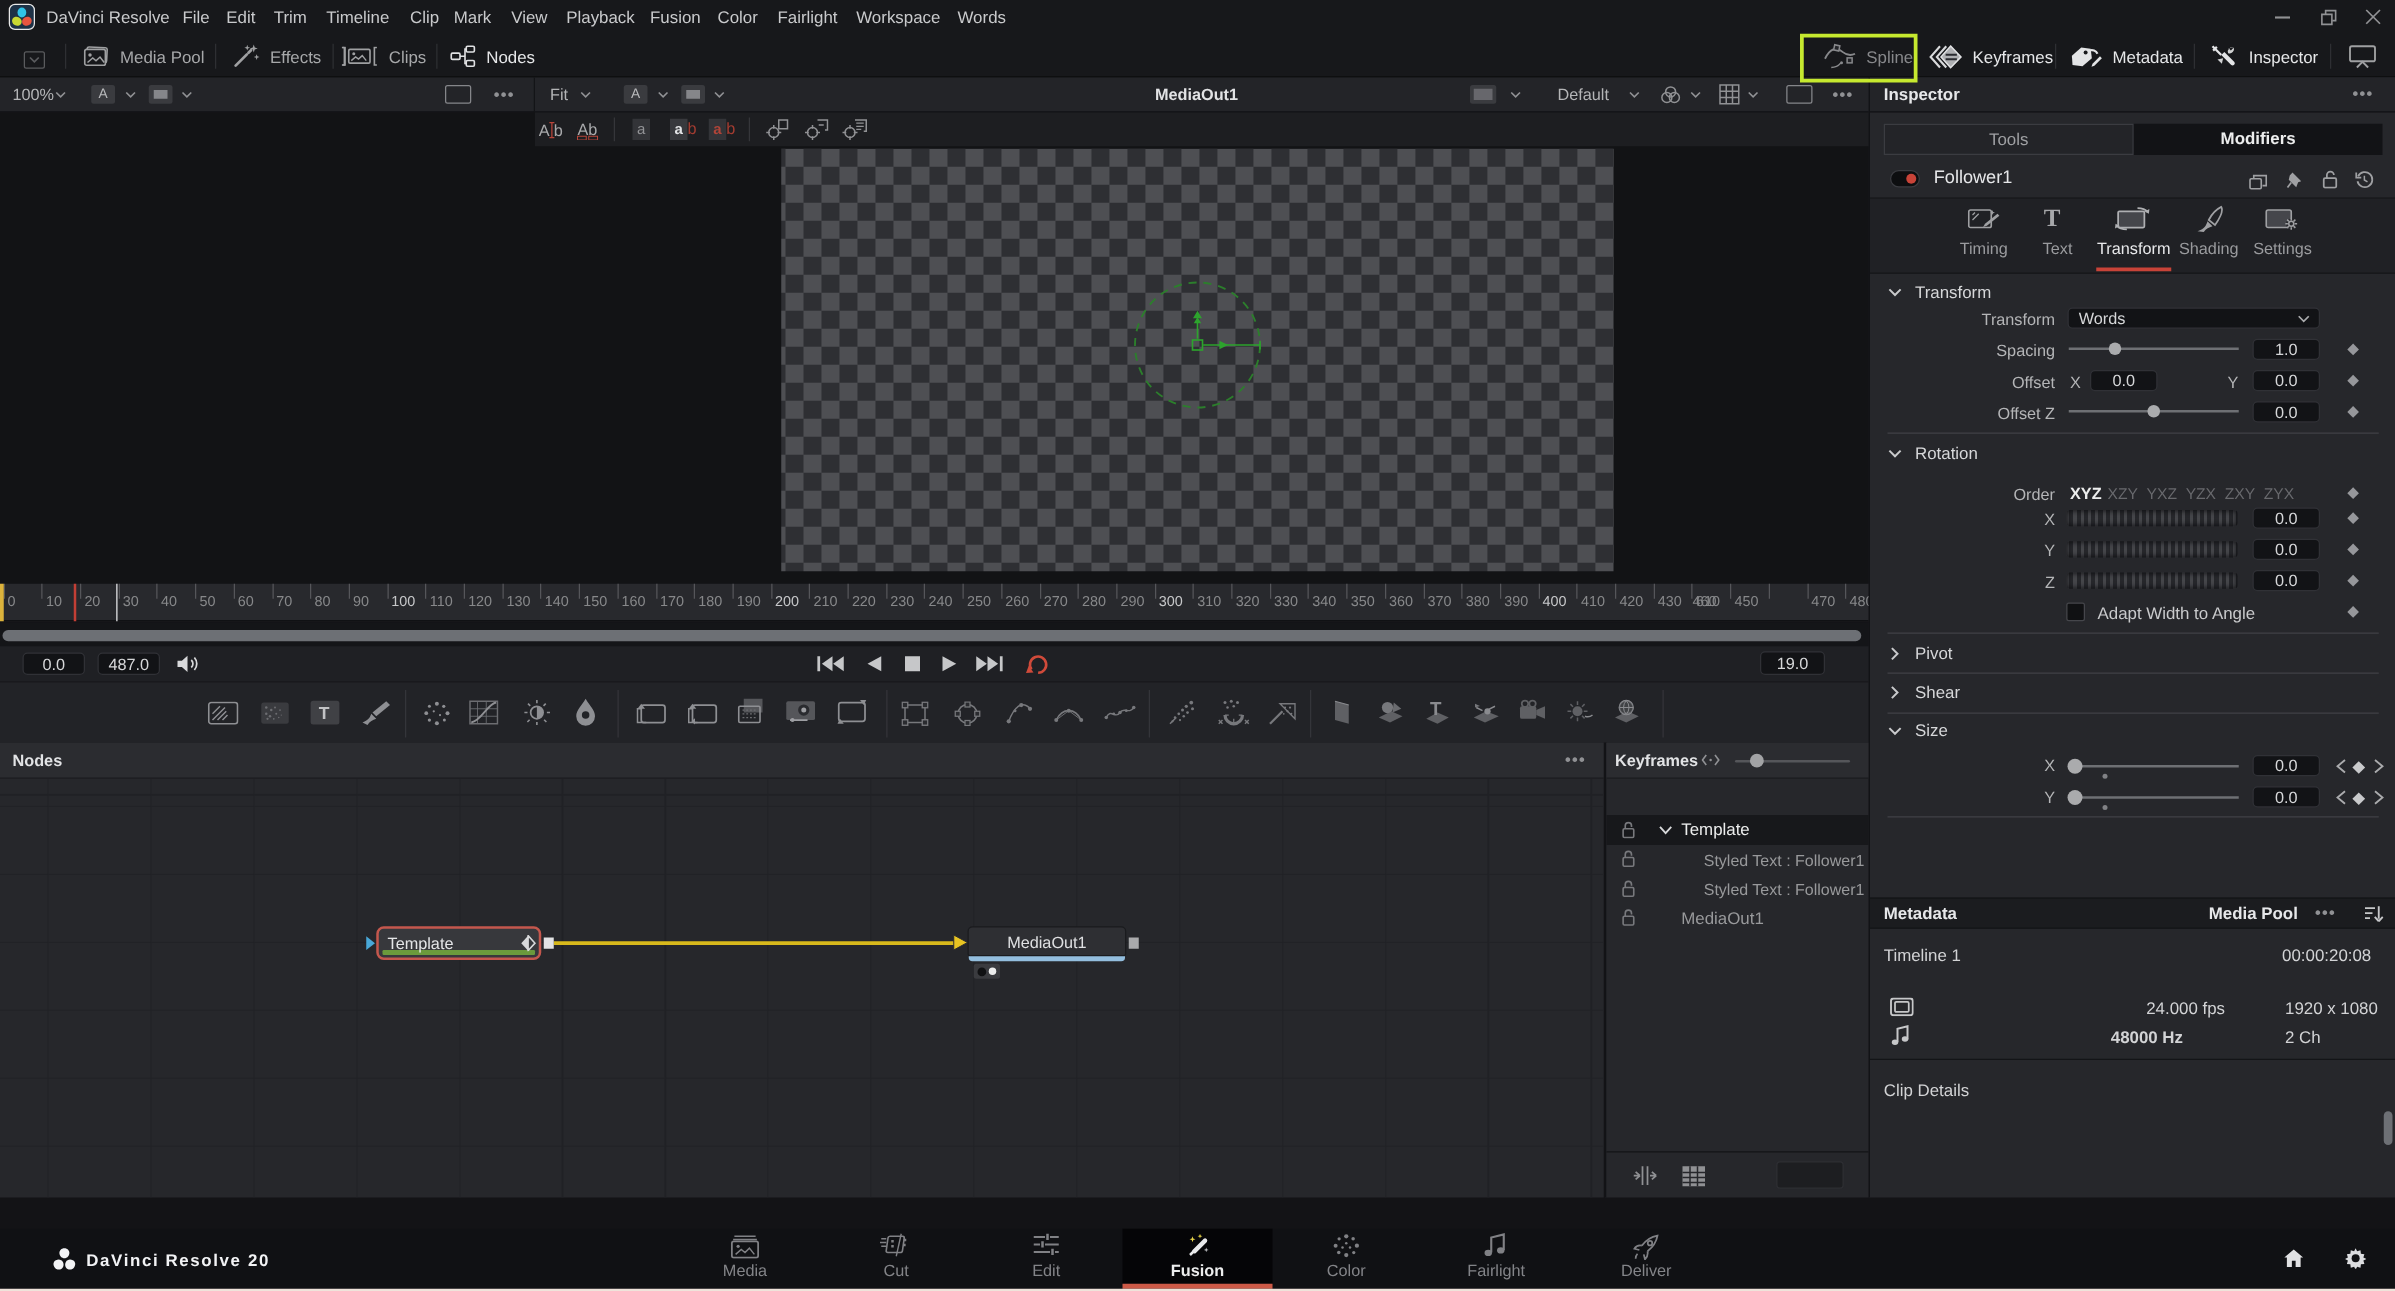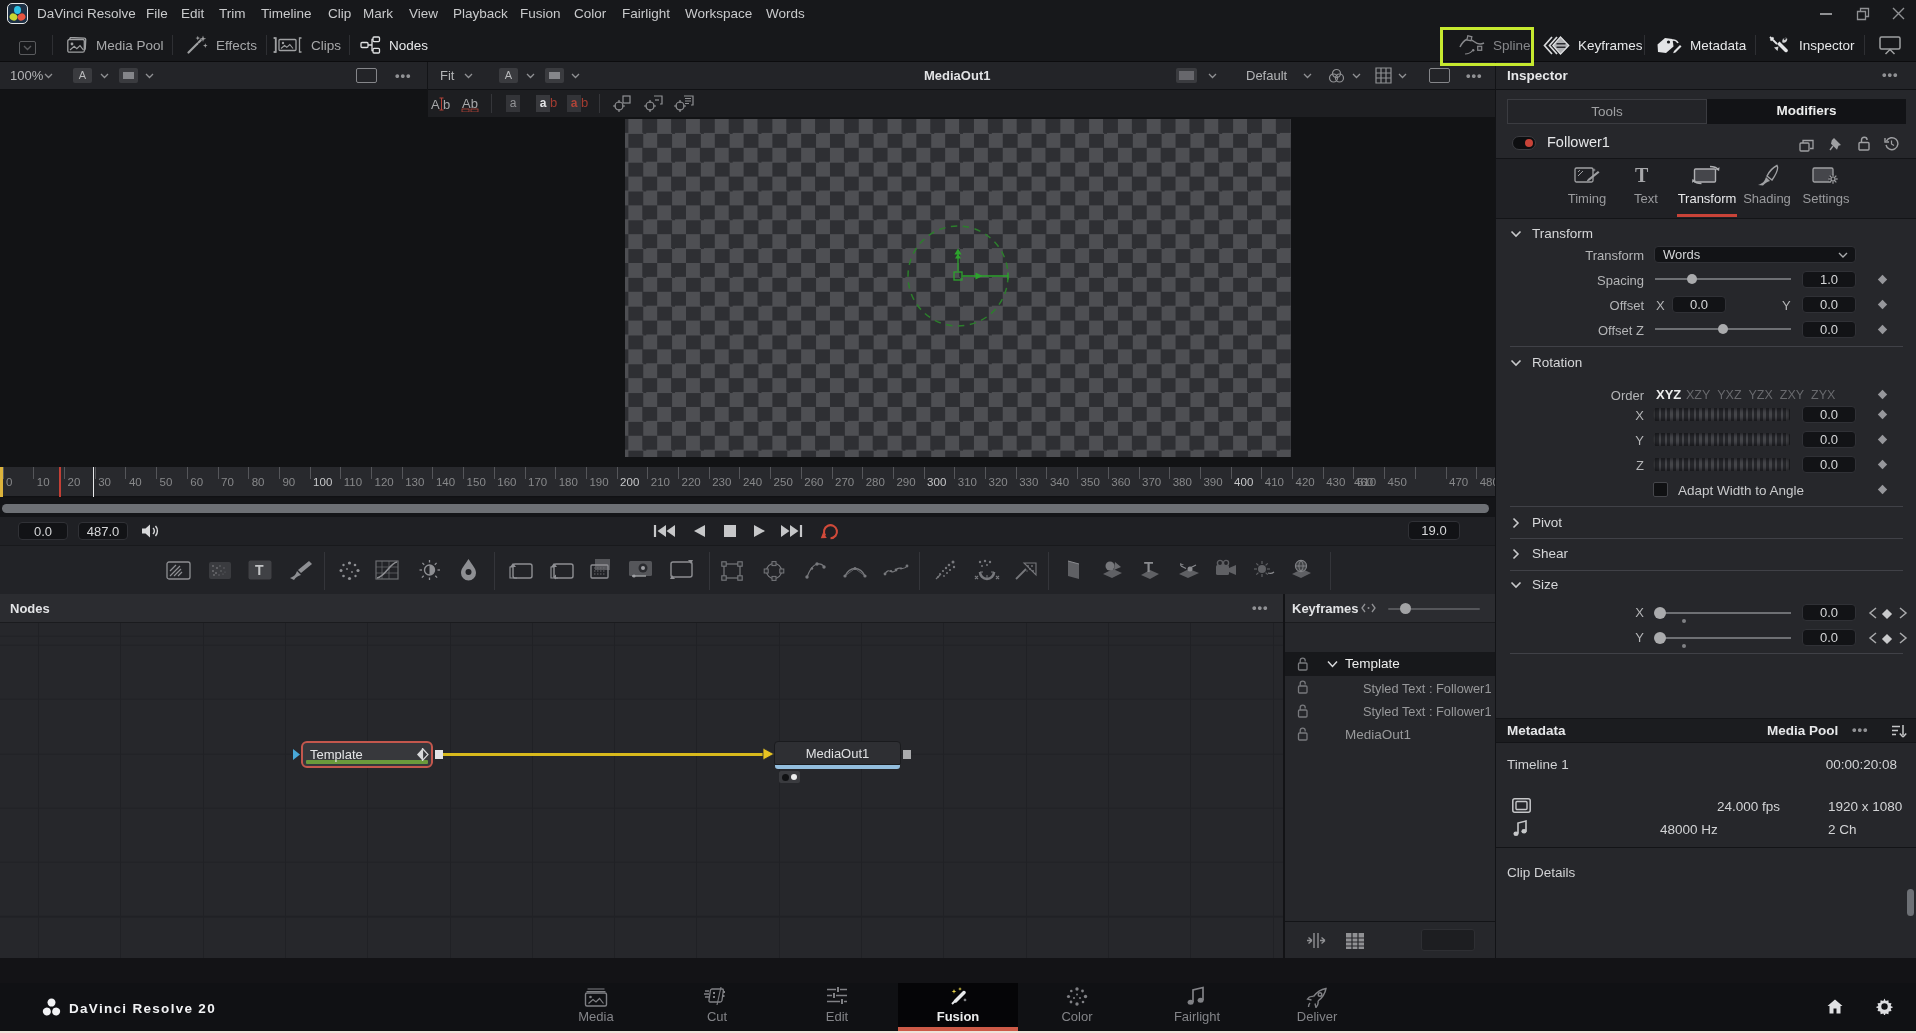--- a/index.html
+++ b/index.html
@@ -951,21 +951,21 @@
         <rect x="0.8" y="0.8" width="17.4" height="13.4" rx="2" fill="none" stroke="#c6c7c9" stroke-width="1.5"></rect>
         <rect x="4" y="3.5" width="11" height="8" rx="1" fill="none" stroke="#c6c7c9" stroke-width="1.4"></rect>
       </svg>
     <span style="position:absolute;left:164px;top:737px;width:120px;text-align:right;font-size:13.5px;color:#d2d3d5;">24.000 fps</span>
     <span style="position:absolute;left:332px;top:737px;font-size:13.5px;color:#d2d3d5;">1920 x 1080</span>
     <svg style="position:absolute;left:17px;top:758px;" width="15" height="17" viewBox="0 0 15 17">
         <path d="M5 13.5 V3 l8-2 v10.5" fill="none" stroke="#c6c7c9" stroke-width="1.6"></path>
         <ellipse cx="3" cy="13.7" rx="2.6" ry="2.2" fill="#c6c7c9"></ellipse>
         <ellipse cx="11" cy="11.2" rx="2.6" ry="2.2" fill="#c6c7c9"></ellipse>
       </svg>
-    <span style="position:absolute;left:164px;top:760px;width:115px;text-align:left;font-size:13.5px;color:#d2d3d5;">48000 Hz</span>
+    <span style="position:absolute;left:164px;top:760px;width:115px;text-align:center;font-size:13.5px;color:#d2d3d5;font-weight:bold;">48000 Hz</span>
     <span style="position:absolute;left:332px;top:760px;font-size:13.5px;color:#d2d3d5;">2 Ch</span>
     <div style="position:absolute;left:0;top:785px;width:421px;height:1px;background:#131417;"></div>
     <span style="position:absolute;left:11px;top:803px;font-size:13.5px;color:#d2d3d5;">Clip Details</span>
     <div style="position:absolute;left:411px;top:827px;width:7px;height:27px;border-radius:3.5px;background:#6d7075;"></div>
   </div>
   <div style="position:absolute;left:1440px;top:27px;width:94px;height:39px;border:3.5px solid #c6e92f;z-index:50;"></div>
   <div id="bottombar">
     <svg style="position:absolute;left:41px;top:15px;" width="21" height="19" viewBox="0 0 21 19">
         <path d="M10.5 0.5 C13 0.5 14.5 2.3 14.5 4.4 C14.5 6.8 12.5 8.6 10.5 8.6 C8.5 8.6 6.5 6.8 6.5 4.4 C6.5 2.3 8 0.5 10.5 0.5 z" fill="#f2f3f5"></path>
         <path d="M3.7 10.2 C5.9 9 8.2 9.7 9.3 11.5 C10.5 13.6 9.7 16.1 8 17.1 C6.3 18.1 3.7 17.6 2.5 15.5 C1.4 13.7 1.5 11.4 3.7 10.2 z" fill="#f2f3f5"></path>

